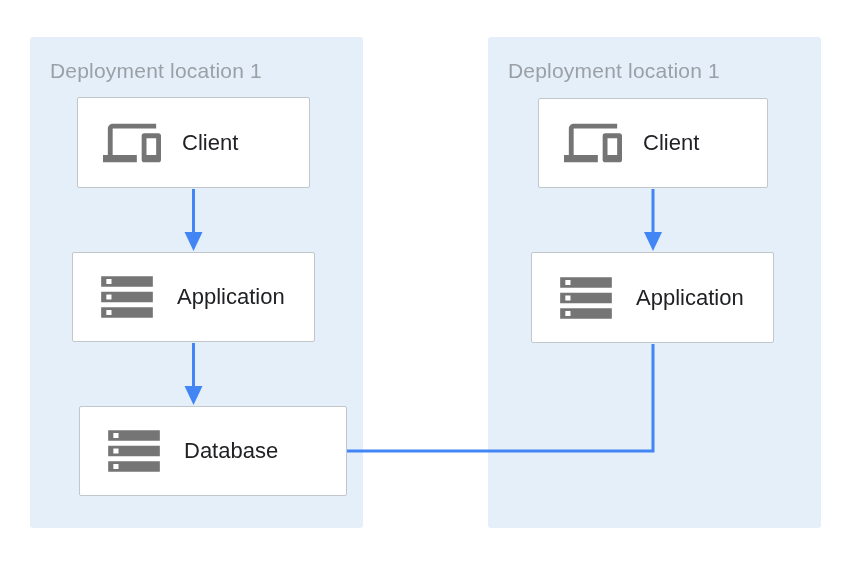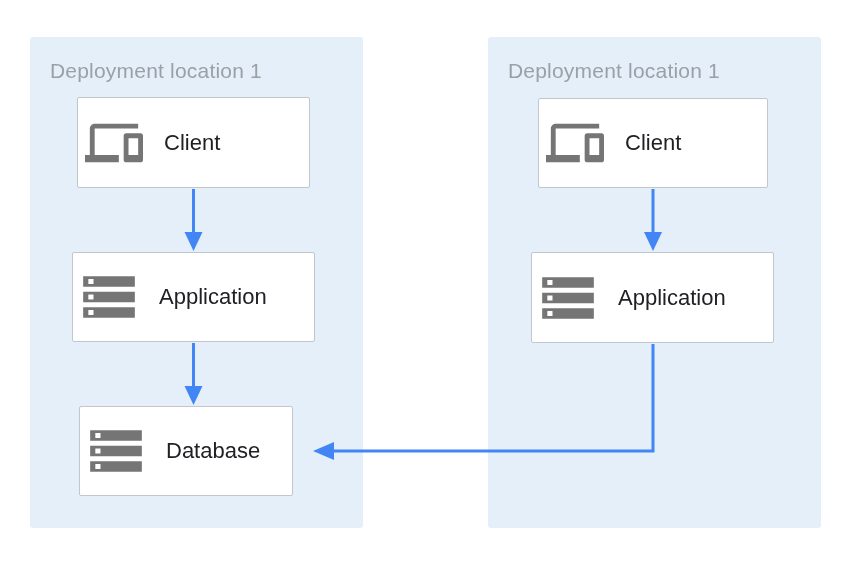--- a/index.html
+++ b/index.html
@@ -30,40 +30,40 @@
     letter-spacing: 0.2px;
     white-space: nowrap;
   }
   .node {
     position: absolute;
     background: #ffffff;
     border: 1px solid #C2C7CB;
     border-radius: 2px;
     display: flex;
     align-items: center;
-    padding-left: 4px;
+    padding-left: 22px;
     box-sizing: border-box;
   }
   .node-icon {
     width: 64px;
     display: flex;
     align-items: center;
     justify-content: center;
     flex: 0 0 auto;
   }
   .node-icon svg { fill: #757575; display: block; }
   .node-label {
     margin-left: 18px;
     font-size: 22px;
     color: #202124;
     white-space: nowrap;
   }
   .node-client-1      { left: 77px;  top: 97px;  width: 233px; height: 91px; }
   .node-application-1 { left: 72px;  top: 252px; width: 243px; height: 90px; }
-  .node-database-1    { left: 79px;  top: 406px; width: 214px; height: 90px; }
+  .node-database-1    { left: 79px;  top: 406px; width: 268px; height: 90px; }
   .node-client-2      { left: 538px; top: 98px;  width: 230px; height: 90px; }
   .node-application-2 { left: 531px; top: 252px; width: 243px; height: 91px; }
   .edges {
     position: absolute;
     left: 0; top: 0;
     width: 856px; height: 574px;
     pointer-events: none;
   }
   .edges line, .edges polyline {
     stroke: #4285F4;

